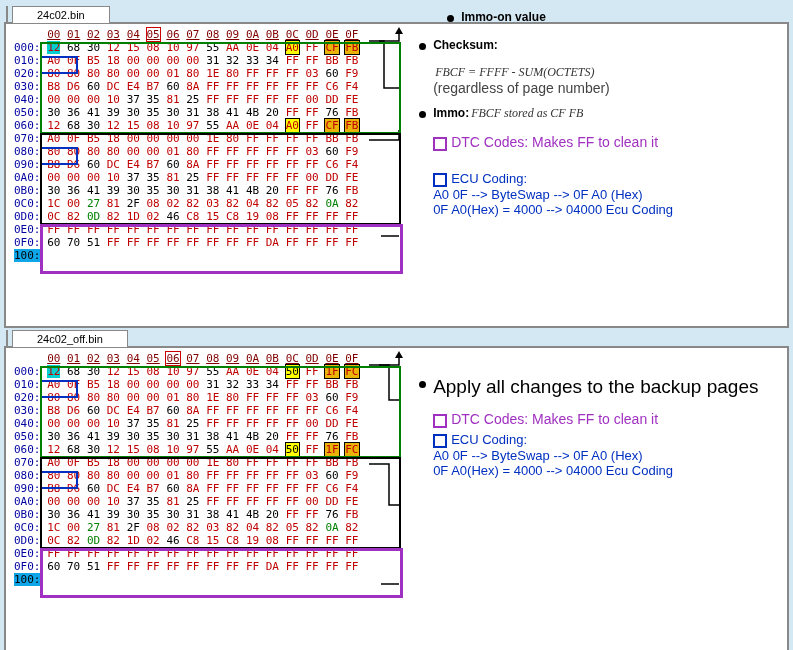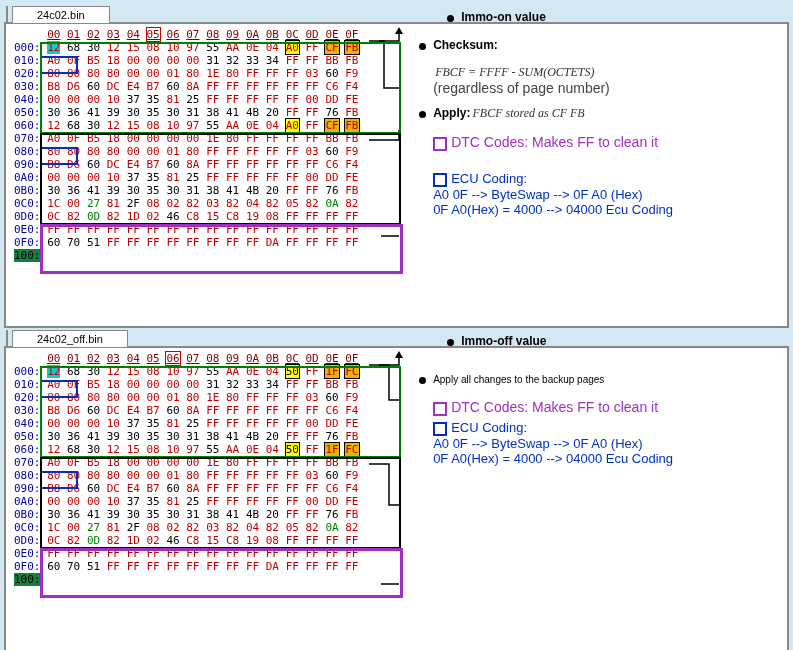--- a/index.html
+++ b/index.html
@@ -6,21 +6,21 @@
 .panel{border:2px solid #888;background:#fff;margin-bottom:4px;position:relative}
 .tab{position:absolute;top:-18px;left:6px;background:#fff;border:1px solid #888;border-bottom:none;padding:2px 24px;font:11px Arial}
 .tab-notch{position:absolute;top:-18px;left:0;width:8px;height:16px;border-left:2px solid #888}
 .hexwrap{display:flex;padding-top:2px}
 .hexarea{font:11px Consolas,monospace;white-space:pre;padding:2px 4px 2px 8px;position:relative}
 .hdr{color:#800000;text-decoration:underline}
 .addr{color:#0000a0}
 .b-bk{color:#000}
 .b-rd{color:#c00000}
 .b-gn{color:#008000}
-.endaddr{background:#15803d;color:#000}
+.endaddr{background:#0ea5e9;color:#000}
 .selcell{background:#00d0d0}
 .hilite{background:#ffff00;outline:1px solid #000}
 .cksum{background:#eab308;outline:1px solid #000}
 .ovbox{position:absolute;border:2px solid}
 .notes{flex:1;padding:2px 4px 2px 24px;position:relative;font-size:12px}
 .bullet{position:relative;margin:13px 0}
 .bullet:before{content:"";position:absolute;left:-14px;top:5px;width:7px;height:7px;border-radius:50%;background:#000}
 .subf{font:italic 12px Georgia,serif;color:#333;margin-left:2px}
 .sub2{font-size:14px;color:#444}
 .sq{display:inline-block;width:10px;height:10px;border:2px solid #a030c0;vertical-align:middle;margin-right:4px}
@@ -44,21 +44,21 @@
         <polygon class="arrowpt" points="26,8 34,8 30,1"></polygon>
     <path class="arrow" d="M10,15 L15,15 L15,62 L30,62"></path>
     <path class="arrow" d="M0,114 L30,114 L30,104"></path>
     <path class="arrow" d="M12,210 L30,210"></path>
   </svg>
   <div class="notes">
     <div class="bullet" style="margin-top:-18px;margin-left:28px"><span class="ntitle">Immo-on value</span></div>
     <div class="bullet" style="margin-top:14px"><span class="ntitle">Checksum:</span></div>
     <div class="subf">FBCF = FFFF - SUM(OCTETS)</div>
     <div class="sub2">(regardless of page number)</div>
-    <div class="bullet" style="margin-top:10px"><span class="ntitle">Apply:</span><span class="subf">FBCF stored as CF FB</span></div>
+    <div class="bullet" style="margin-top:10px"><span class="ntitle">Immo:</span><span class="subf">FBCF stored as CF FB</span></div>
     <div style="margin-top:10px"><span class="sq"></span><span class="dtc">DTC Codes: Makes FF to clean it</span></div>
     <div style="margin-top:20px"><span class="sq2"></span><span class="ecu ntitle" style="font-weight:normal">ECU Coding:</span></div>
     <div class="ecu">A0 0F --&gt; ByteSwap --&gt; 0F A0 (Hex)</div>
     <div class="ecu">0F A0(Hex) = 4000 --&gt; 04000 Ecu Coding</div>
   </div>
  </div>
 </div>
 
 <div class="panel" style="margin-top:18px">
  <div class="tab-notch"></div>
@@ -66,21 +66,20 @@
  <div class="hexwrap">
   <div class="hexarea" id="hexbot"><div>     <span class="hdr">00</span> <span class="hdr">01</span> <span class="hdr">02</span> <span class="hdr">03</span> <span class="hdr">04</span> <span class="hdr">05</span> <span class="hdr" style="outline:1px solid #c00">06</span> <span class="hdr">07</span> <span class="hdr">08</span> <span class="hdr">09</span> <span class="hdr">0A</span> <span class="hdr">0B</span> <span class="hdr">0C</span> <span class="hdr">0D</span> <span class="hdr">0E</span> <span class="hdr">0F</span> </div><div><span class="addr">000:</span> <span class="b-rd selcell">12</span> <span class="b-bk">68</span> <span class="b-bk">30</span> <span class="b-rd">12</span> <span class="b-rd">15</span> <span class="b-rd">08</span> <span class="b-rd">10</span> <span class="b-rd">97</span> <span class="b-bk">55</span> <span class="b-rd">AA</span> <span class="b-rd">0E</span> <span class="b-rd">04</span> <span class="b-bk hilite">50</span> <span class="b-rd">FF</span> <span class="b-rd cksum">1F</span> <span class="b-rd cksum">FC</span> </div><div><span class="addr">010:</span> <span class="b-rd">A0</span> <span class="b-rd">0F</span> <span class="b-rd">B5</span> <span class="b-rd">18</span> <span class="b-rd">00</span> <span class="b-rd">00</span> <span class="b-rd">00</span> <span class="b-rd">00</span> <span class="b-bk">31</span> <span class="b-bk">32</span> <span class="b-bk">33</span> <span class="b-bk">34</span> <span class="b-rd">FF</span> <span class="b-rd">FF</span> <span class="b-rd">BB</span> <span class="b-rd">FB</span> </div><div><span class="addr">020:</span> <span class="b-rd">80</span> <span class="b-rd">80</span> <span class="b-rd">80</span> <span class="b-rd">80</span> <span class="b-rd">00</span> <span class="b-rd">00</span> <span class="b-rd">01</span> <span class="b-rd">80</span> <span class="b-rd">1E</span> <span class="b-rd">80</span> <span class="b-rd">FF</span> <span class="b-rd">FF</span> <span class="b-rd">FF</span> <span class="b-rd">03</span> <span class="b-bk">60</span> <span class="b-rd">F9</span> </div><div><span class="addr">030:</span> <span class="b-rd">B8</span> <span class="b-rd">D6</span> <span class="b-bk">60</span> <span class="b-rd">DC</span> <span class="b-rd">E4</span> <span class="b-rd">B7</span> <span class="b-bk">60</span> <span class="b-rd">8A</span> <span class="b-rd">FF</span> <span class="b-rd">FF</span> <span class="b-rd">FF</span> <span class="b-rd">FF</span> <span class="b-rd">FF</span> <span class="b-rd">FF</span> <span class="b-rd">C6</span> <span class="b-rd">F4</span> </div><div><span class="addr">040:</span> <span class="b-rd">00</span> <span class="b-rd">00</span> <span class="b-rd">00</span> <span class="b-rd">10</span> <span class="b-bk">37</span> <span class="b-bk">35</span> <span class="b-rd">81</span> <span class="b-bk">25</span> <span class="b-rd">FF</span> <span class="b-rd">FF</span> <span class="b-rd">FF</span> <span class="b-rd">FF</span> <span class="b-rd">FF</span> <span class="b-rd">00</span> <span class="b-rd">DD</span> <span class="b-rd">FE</span> </div><div><span class="addr">050:</span> <span class="b-bk">30</span> <span class="b-bk">36</span> <span class="b-bk">41</span> <span class="b-bk">39</span> <span class="b-bk">30</span> <span class="b-bk">35</span> <span class="b-bk">30</span> <span class="b-bk">31</span> <span class="b-bk">38</span> <span class="b-bk">41</span> <span class="b-bk">4B</span> <span class="b-bk">20</span> <span class="b-rd">FF</span> <span class="b-rd">FF</span> <span class="b-bk">76</span> <span class="b-rd">FB</span> </div><div><span class="addr">060:</span> <span class="b-rd">12</span> <span class="b-bk">68</span> <span class="b-bk">30</span> <span class="b-rd">12</span> <span class="b-rd">15</span> <span class="b-rd">08</span> <span class="b-rd">10</span> <span class="b-rd">97</span> <span class="b-bk">55</span> <span class="b-rd">AA</span> <span class="b-rd">0E</span> <span class="b-rd">04</span> <span class="b-bk hilite">50</span> <span class="b-rd">FF</span> <span class="b-rd cksum">1F</span> <span class="b-rd cksum">FC</span> </div><div><span class="addr">070:</span> <span class="b-rd">A0</span> <span class="b-rd">0F</span> <span class="b-rd">B5</span> <span class="b-rd">18</span> <span class="b-rd">00</span> <span class="b-rd">00</span> <span class="b-rd">00</span> <span class="b-rd">00</span> <span class="b-rd">1E</span> <span class="b-rd">80</span> <span class="b-rd">FF</span> <span class="b-rd">FF</span> <span class="b-rd">FF</span> <span class="b-rd">FF</span> <span class="b-rd">BB</span> <span class="b-rd">FB</span> </div><div><span class="addr">080:</span> <span class="b-rd">80</span> <span class="b-rd">80</span> <span class="b-rd">80</span> <span class="b-rd">80</span> <span class="b-rd">00</span> <span class="b-rd">00</span> <span class="b-rd">01</span> <span class="b-rd">80</span> <span class="b-rd">FF</span> <span class="b-rd">FF</span> <span class="b-rd">FF</span> <span class="b-rd">FF</span> <span class="b-rd">FF</span> <span class="b-rd">03</span> <span class="b-bk">60</span> <span class="b-rd">F9</span> </div><div><span class="addr">090:</span> <span class="b-rd">B8</span> <span class="b-rd">D6</span> <span class="b-bk">60</span> <span class="b-rd">DC</span> <span class="b-rd">E4</span> <span class="b-rd">B7</span> <span class="b-bk">60</span> <span class="b-rd">8A</span> <span class="b-rd">FF</span> <span class="b-rd">FF</span> <span class="b-rd">FF</span> <span class="b-rd">FF</span> <span class="b-rd">FF</span> <span class="b-rd">FF</span> <span class="b-rd">C6</span> <span class="b-rd">F4</span> </div><div><span class="addr">0A0:</span> <span class="b-rd">00</span> <span class="b-rd">00</span> <span class="b-rd">00</span> <span class="b-rd">10</span> <span class="b-bk">37</span> <span class="b-bk">35</span> <span class="b-rd">81</span> <span class="b-bk">25</span> <span class="b-rd">FF</span> <span class="b-rd">FF</span> <span class="b-rd">FF</span> <span class="b-rd">FF</span> <span class="b-rd">FF</span> <span class="b-rd">00</span> <span class="b-rd">DD</span> <span class="b-rd">FE</span> </div><div><span class="addr">0B0:</span> <span class="b-bk">30</span> <span class="b-bk">36</span> <span class="b-bk">41</span> <span class="b-bk">39</span> <span class="b-bk">30</span> <span class="b-bk">35</span> <span class="b-bk">30</span> <span class="b-bk">31</span> <span class="b-bk">38</span> <span class="b-bk">41</span> <span class="b-bk">4B</span> <span class="b-bk">20</span> <span class="b-rd">FF</span> <span class="b-rd">FF</span> <span class="b-bk">76</span> <span class="b-rd">FB</span> </div><div><span class="addr">0C0:</span> <span class="b-rd">1C</span> <span class="b-rd">00</span> <span class="b-gn">27</span> <span class="b-rd">81</span> <span class="b-bk">2F</span> <span class="b-rd">08</span> <span class="b-rd">02</span> <span class="b-rd">82</span> <span class="b-rd">03</span> <span class="b-rd">82</span> <span class="b-rd">04</span> <span class="b-rd">82</span> <span class="b-rd">05</span> <span class="b-rd">82</span> <span class="b-gn">0A</span> <span class="b-rd">82</span> </div><div><span class="addr">0D0:</span> <span class="b-rd">0C</span> <span class="b-rd">82</span> <span class="b-gn">0D</span> <span class="b-rd">82</span> <span class="b-rd">1D</span> <span class="b-rd">02</span> <span class="b-bk">46</span> <span class="b-rd">C8</span> <span class="b-rd">15</span> <span class="b-rd">C8</span> <span class="b-rd">19</span> <span class="b-rd">08</span> <span class="b-rd">FF</span> <span class="b-rd">FF</span> <span class="b-rd">FF</span> <span class="b-rd">FF</span> </div><div><span class="addr">0E0:</span> <span class="b-rd">FF</span> <span class="b-rd">FF</span> <span class="b-rd">FF</span> <span class="b-rd">FF</span> <span class="b-rd">FF</span> <span class="b-rd">FF</span> <span class="b-rd">FF</span> <span class="b-rd">FF</span> <span class="b-rd">FF</span> <span class="b-rd">FF</span> <span class="b-rd">FF</span> <span class="b-rd">FF</span> <span class="b-rd">FF</span> <span class="b-rd">FF</span> <span class="b-rd">FF</span> <span class="b-rd">FF</span> </div><div><span class="addr">0F0:</span> <span class="b-bk">60</span> <span class="b-bk">70</span> <span class="b-bk">51</span> <span class="b-rd">FF</span> <span class="b-rd">FF</span> <span class="b-rd">FF</span> <span class="b-rd">FF</span> <span class="b-rd">FF</span> <span class="b-rd">FF</span> <span class="b-rd">FF</span> <span class="b-rd">FF</span> <span class="b-rd">DA</span> <span class="b-rd">FF</span> <span class="b-rd">FF</span> <span class="b-rd">FF</span> <span class="b-rd">FF</span> </div><div><span class="endaddr">100:</span></div><div class="ovbox" style="border-color:#0030c0;left:34px;top:30px;width:34px;height:14px"></div><div class="ovbox" style="border-color:#0030c0;left:34px;top:121px;width:34px;height:14px"></div><div class="ovbox" style="border-color:#008000;left:34px;top:16px;width:357px;height:88px"></div><div class="ovbox" style="border-color:#000;left:34px;top:107px;width:357px;height:88px"></div><div class="ovbox" style="border-color:#a030c0;left:34px;top:198px;width:357px;height:44px;border-width:3px"></div></div>
   <svg width="40" height="300">
     <path class="arrow" d="M0,15 L30,15 L30,5"></path>
         <polygon class="arrowpt" points="26,8 34,8 30,1"></polygon>
     <path class="arrow" d="M10,15 L20,15 L20,50 L30,50"></path>
     <path class="arrow" d="M0,114 L20,114 L20,155 L30,155"></path>
     <path class="arrow" d="M12,234 L30,234"></path>
   </svg>
   <div class="notes">
-    <div class="bullet" style="margin-top:-18px;margin-left:28px"><span class="ntitle">Immo-off value</span></div>
-    <div class="bullet" style="margin-top:24px"><span style="font-size:10px">Apply all changes to the backup pages</span></div>
+    <div class="bullet" style="margin-top:24px"><span style="font-size:19px">Apply all changes to the backup pages</span></div>
     <div style="margin-top:12px"><span class="sq"></span><span class="dtc">DTC Codes: Makes FF to clean it</span></div>
     <div style="margin-top:4px"><span class="sq2"></span><span class="ecu">ECU Coding:</span></div>
     <div class="ecu">A0 0F --&gt; ByteSwap --&gt; 0F A0 (Hex)</div>
     <div class="ecu">0F A0(Hex) = 4000 --&gt; 04000 Ecu Coding</div>
   </div>
  </div>
 </div>
 
 </body></html>

